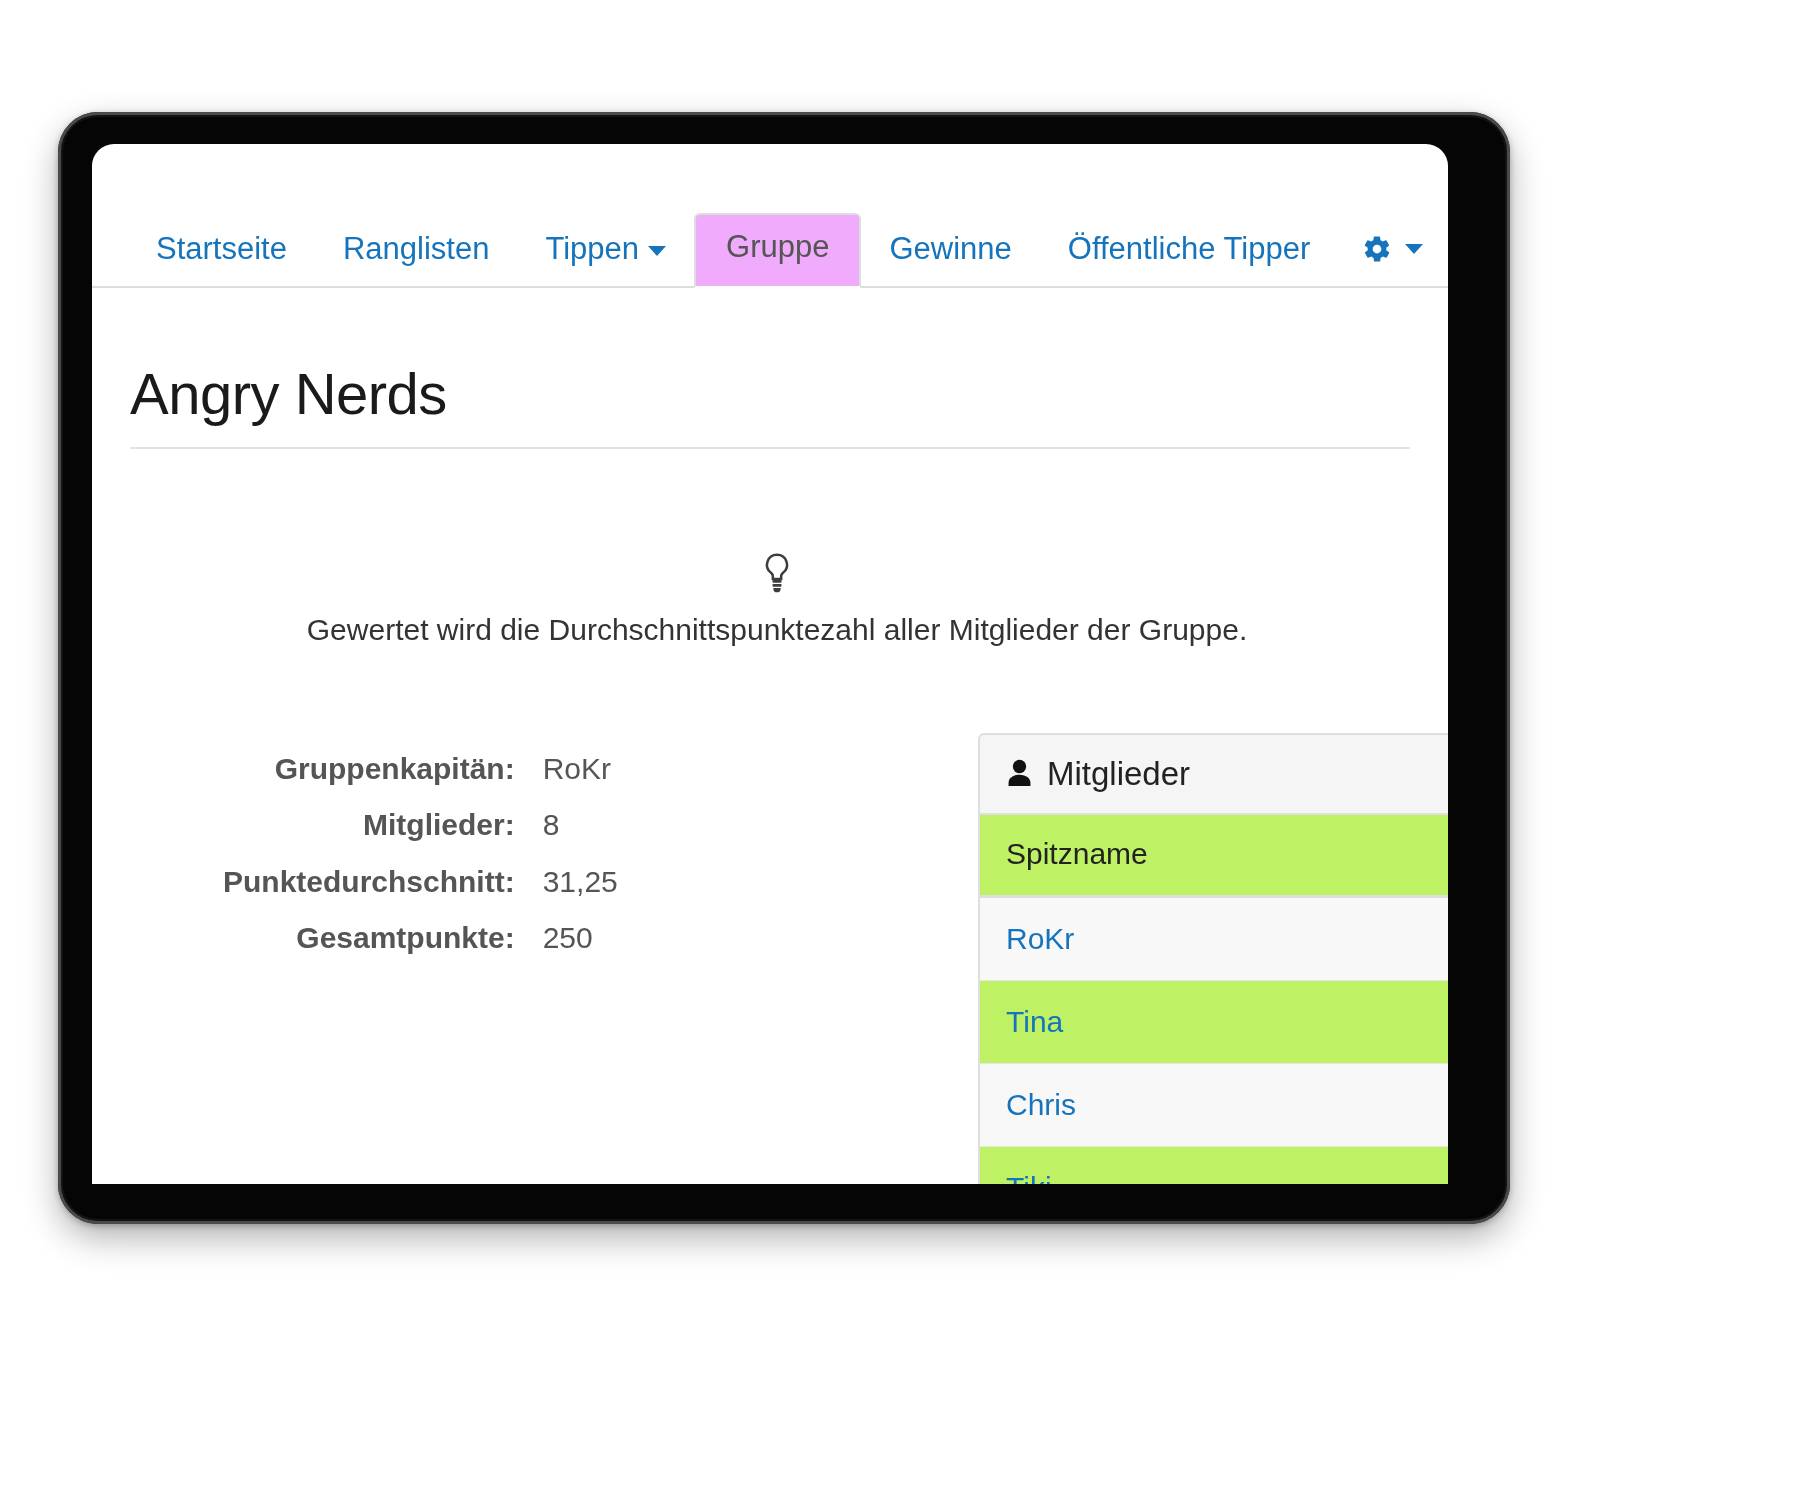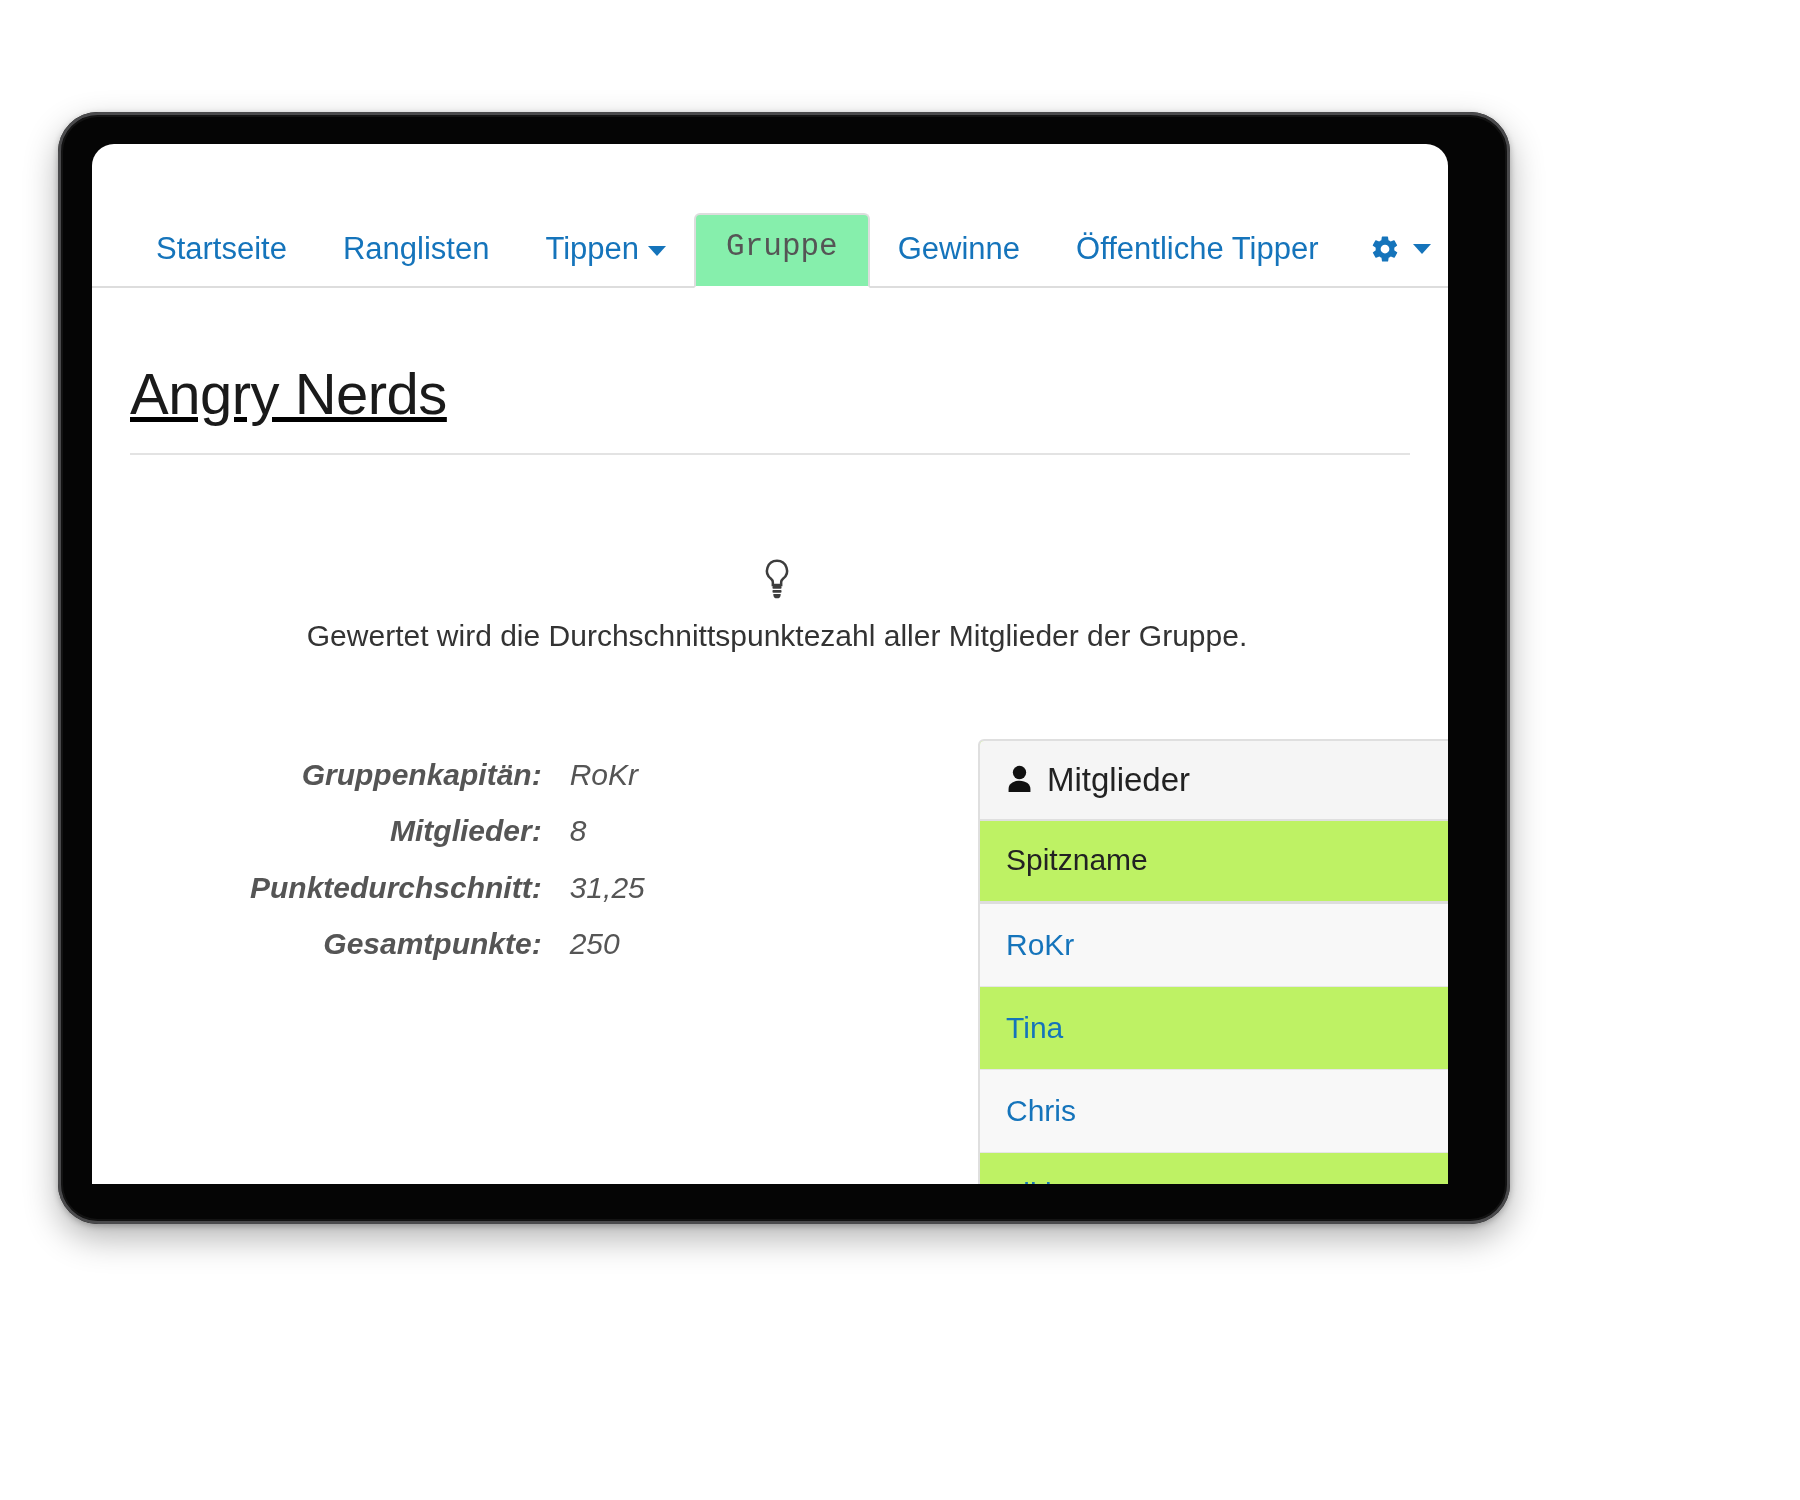--- a/index.html
+++ b/index.html
@@ -75,29 +75,28 @@
     position: relative;
     font-size: 31px;
     color: #1574bb;
     padding: 14px 28px 22px 28px;
     white-space: nowrap;
     cursor: pointer;
     line-height: 1;
   }
   .nav-item.active {
     color: #555555;
-    background: #86efac;
+    background: #f0abfc;
     border: 2px solid #dddddd;
     border-bottom: 2px solid #ffffff;
     border-top-left-radius: 6px;
     border-top-right-radius: 6px;
     margin-bottom: -2px;
     padding: 16px 30px 24px 30px;
     cursor: default;
-    font-family: Liberation Mono, monospace;
   }
   .caret {
     display: inline-block;
     width: 0; height: 0;
     border-left: 9px solid transparent;
     border-right: 9px solid transparent;
     border-top: 10px solid #1574bb;
     margin-left: 9px;
     vertical-align: 3px;
   }
@@ -109,27 +108,26 @@
     cursor: pointer;
   }
   .gear-svg { width: 30px; height: 30px; display:block; }
 
   
   .content {
     padding: 0 38px;
   }
   .page-header {
     padding-top: 72px;
-    padding-bottom: 26px;
+    padding-bottom: 20px;
     border-bottom: 2px solid #e3e3e3;
     display: flex;
     align-items: baseline;
     gap: 8px;
     white-space: nowrap;
-    text-decoration: underline;
   }
   .page-title {
     font-size: 58px;
     color: #1a1a1a;
     font-weight: 400;
     letter-spacing: -0.5px;
   }
   .page-subtitle {
     font-size: 38px;
     color: #9b9b9b;
@@ -155,22 +153,21 @@
     display: flex;
     align-items: flex-start;
     padding-top: 94px;
   }
   .stats-col {
     width: 830px;
     flex: 0 0 auto;
   }
   .stats-table {
     border-collapse: collapse;
-    margin-left: 120px;
-    font-style: italic;
+    margin-left: 93px;
   }
   .stats-table td {
     font-size: 30px;
     padding: 9px 0;
     vertical-align: top;
     line-height: 1.28;
   }
   .stats-label {
     text-align: right;
     font-weight: bold;

